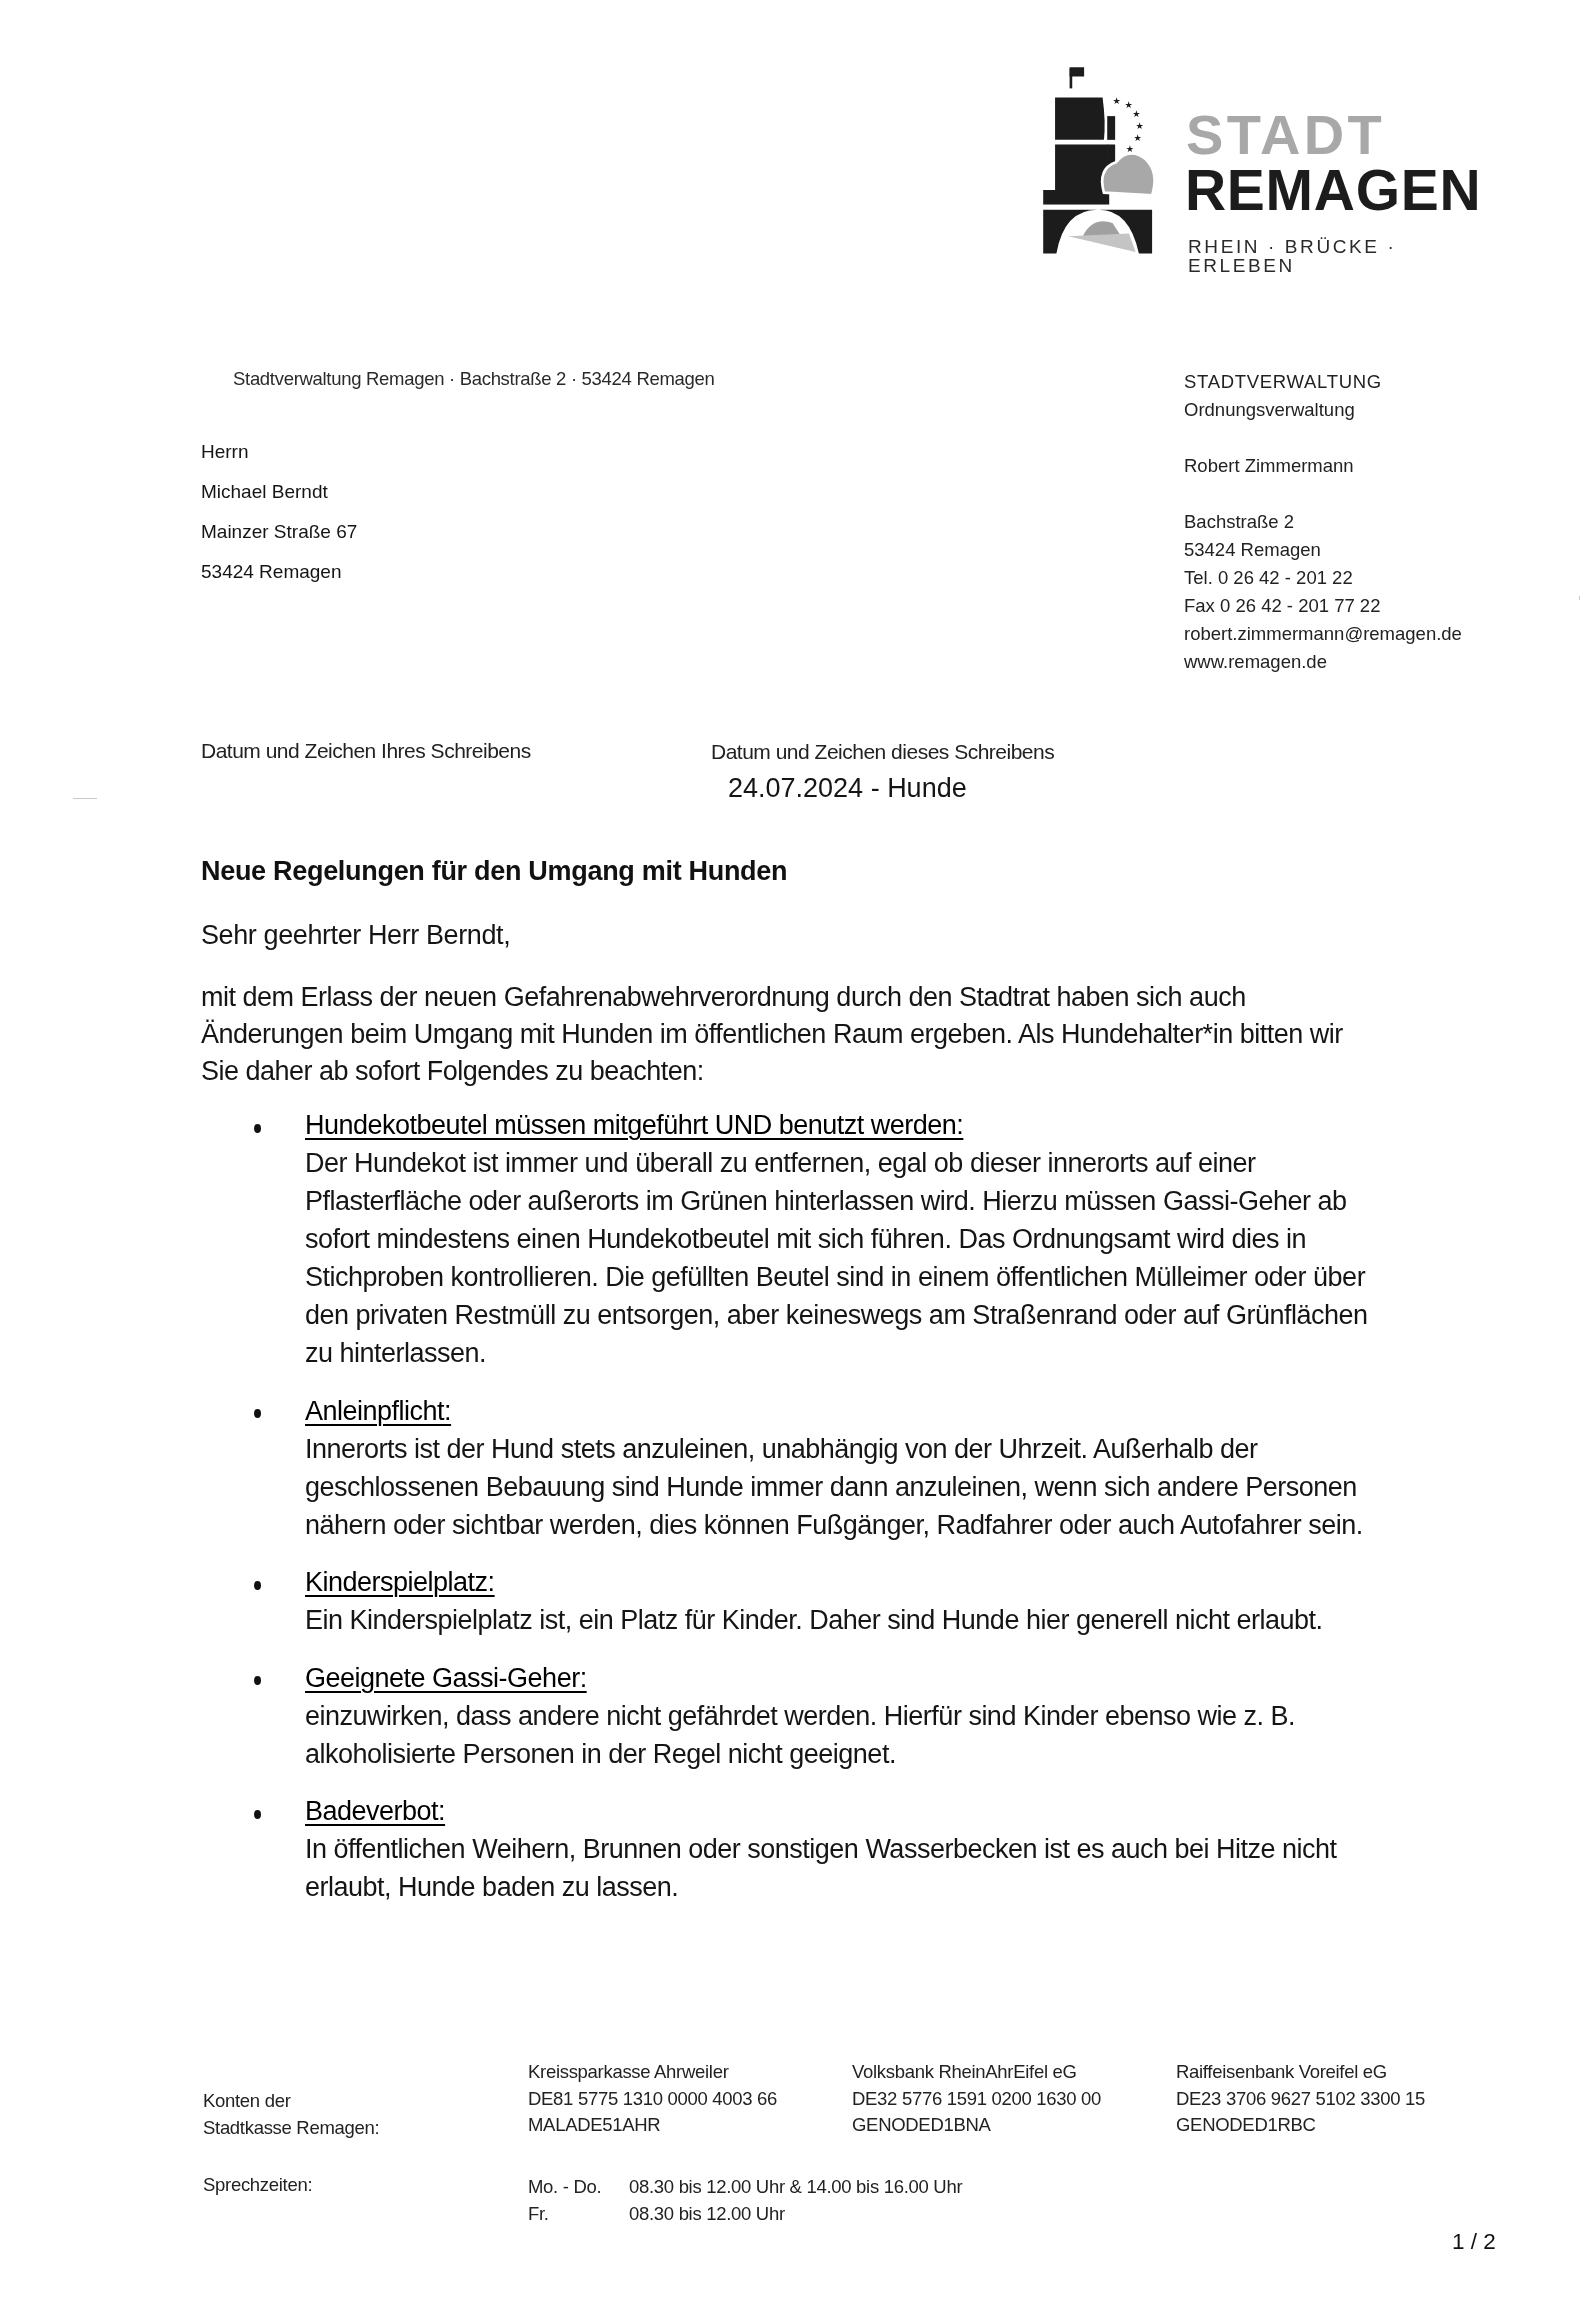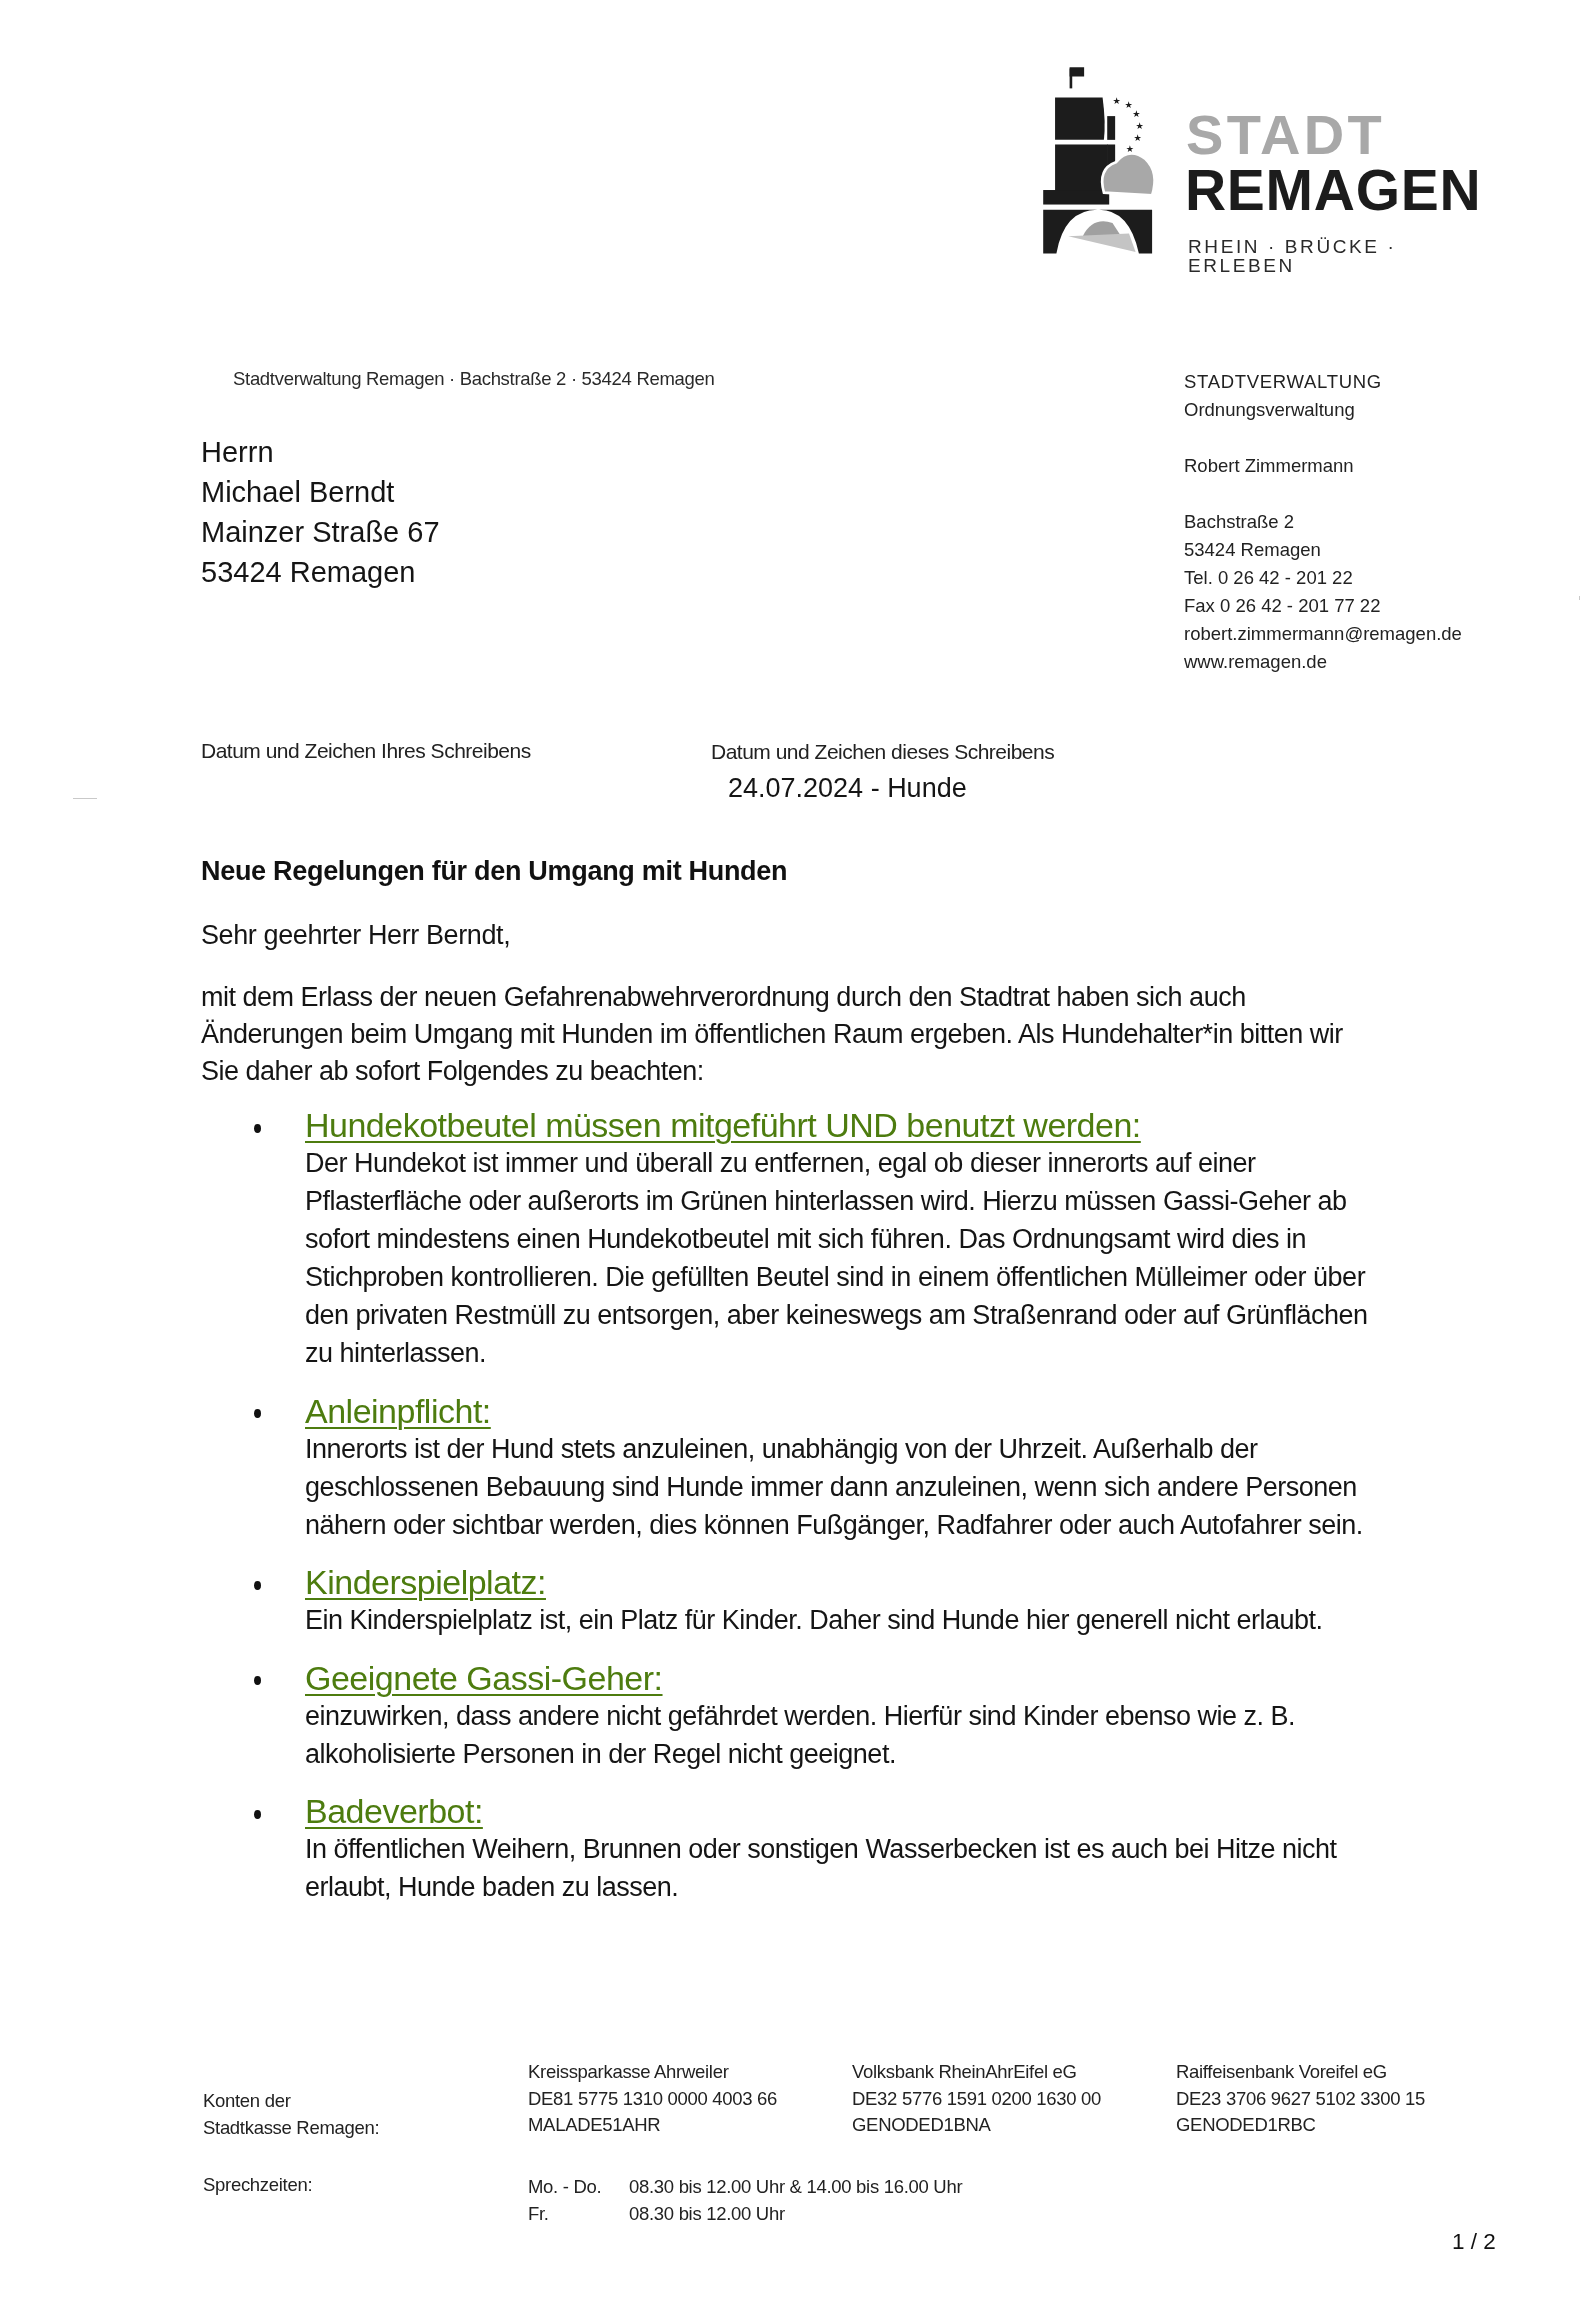--- a/index.html
+++ b/index.html
@@ -21,21 +21,21 @@
       position: absolute; left: 155px; top: 99px;
       font-size: 57px; font-weight: bold; color: #1c1c1c; letter-spacing: 0.7px; line-height: 1;
     }
     #logo-tagline {
       position: absolute; left: 158px; top: 174px;
       font-size: 19px; color: #2a2a2a; letter-spacing: 2.6px; line-height: 1;
     }
 
     
     #return-line { left: 201px; top: 368px; font-size: 18.5px; color: #2a2a2a; letter-spacing: -0.3px; margin-left: 32px; }
-    #recipient { left: 201px; top: 432px; font-size: 29px; line-height: 40px; color: #151515; }
+    #recipient { left: 201px; top: 432px; font-size: 19px; line-height: 40px; color: #151515; }
     #recipient div { white-space: nowrap; }
 
     
     #sender { left: 1184px; top: 368px; font-size: 18.5px; line-height: 28px; color: #222; }
     #sender .caps { font-weight: normal; letter-spacing: 0.7px; }
     #sender .gap1 { height: 28px; }
     #sender .gap2 { height: 28px; }
 
     
     #ref-own-label { left: 201px; top: 739px; font-size: 21px; color: #222; letter-spacing: -0.5px; }
@@ -50,22 +50,22 @@
     #intro { left: 201px; top: 979px; width: 1298px; font-size: 27px; line-height: 37px; color: #151515; letter-spacing: -0.5px; }
     #intro div { white-space: nowrap; }
 
     #rules { left: 201px; top: 1107px; width: 1311px; }
     .rule { position: relative; padding-left: 104px; margin-bottom: 20.5px; }
     .rule .bullet {
       position: absolute; left: 53px; top: 16.6px; width: 7.3px; height: 9.3px;
       background: #111; border-radius: 50%;
     }
     .rule .rule-title {
-      font-size: 34px; line-height: 37px; text-decoration: underline;
-      text-decoration-thickness: 2px; text-underline-offset: 4px; color: #4d7c0f; letter-spacing: -0.5px;
+      font-size: 27px; line-height: 37px; text-decoration: underline;
+      text-decoration-thickness: 2px; text-underline-offset: 4px; color: #000000; letter-spacing: -0.5px;
       white-space: nowrap;
     }
     .rule .rule-line { font-size: 27px; line-height: 38px; color: #151515; letter-spacing: -0.5px; white-space: nowrap; }
 
     
     #footer-accounts-label { left: 203px; top: 2059px; font-size: 18.5px; line-height: 26.5px; color: #222; letter-spacing: -0.3px; margin-top: 29px; }
     .bank { top: 2059px; font-size: 18.5px; line-height: 26.5px; color: #222; letter-spacing: -0.3px; }
     #bank-0 { left: 528px; }
     #bank-1 { left: 852px; }
     #bank-2 { left: 1176px; }

